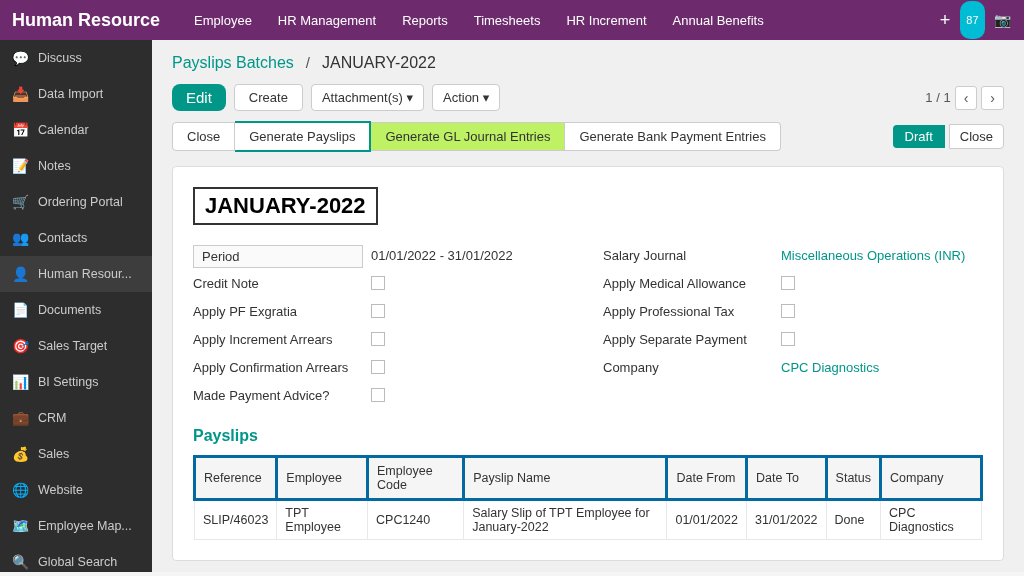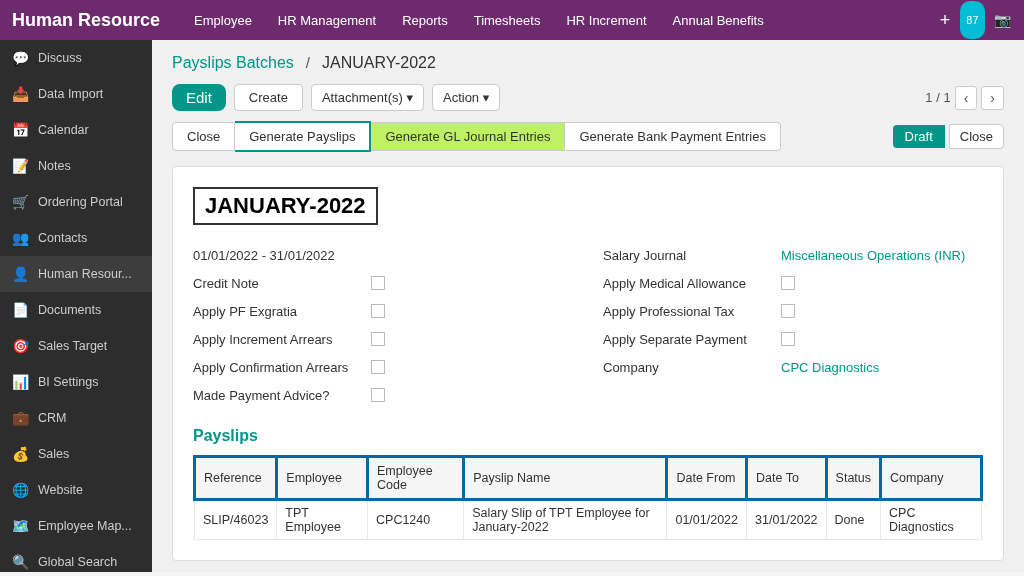--- a/index.html
+++ b/index.html
@@ -445,20 +445,21 @@
         </div>
       </div>
 
       <div class="form-card">
         <div class="form-title">JANUARY-2022</div>
 
         <div class="form-grid">
 
           <div>
             <div class="form-row">
+              <span class="form-label" style="border:1px solid #ccc; padding:3px 8px; background:#fafafa;">Period</span>
               <span class="form-value">01/01/2022 - 31/01/2022</span>
             </div>
             <div class="form-row">
               <span class="form-label">Credit Note</span>
               <span class="checkbox-placeholder"></span>
             </div>
             <div class="form-row">
               <span class="form-label">Apply PF Exgratia</span>
               <span class="checkbox-placeholder"></span>
             </div>

